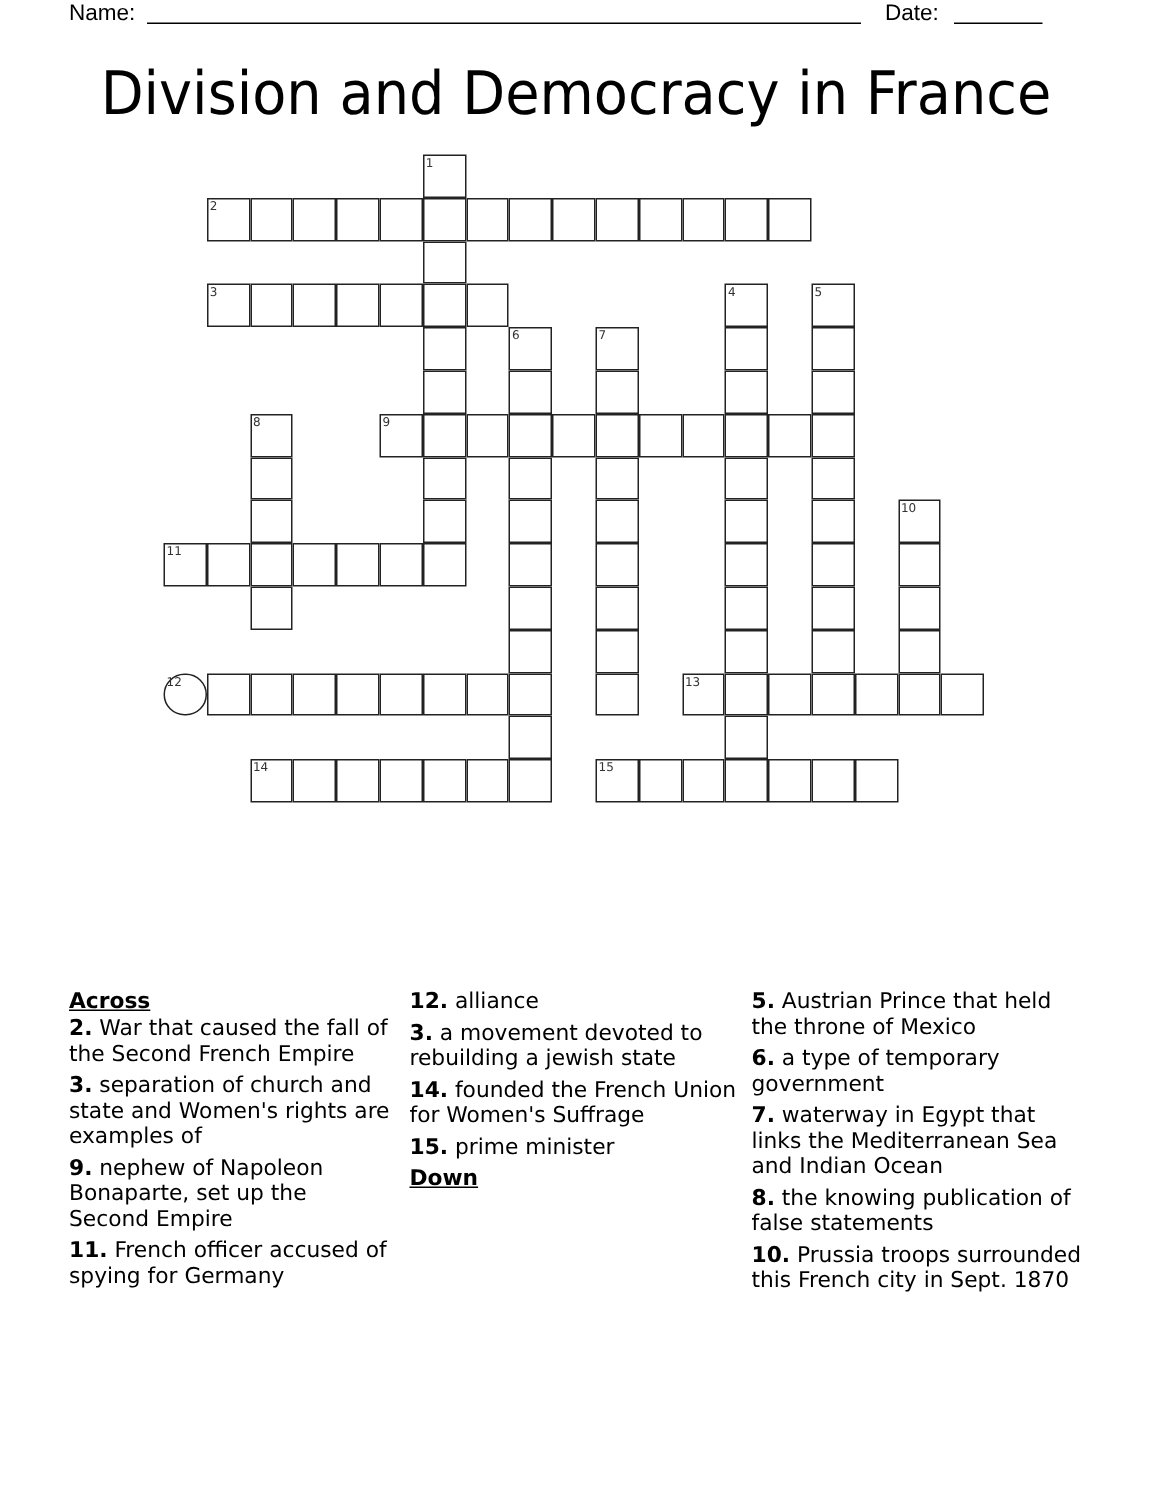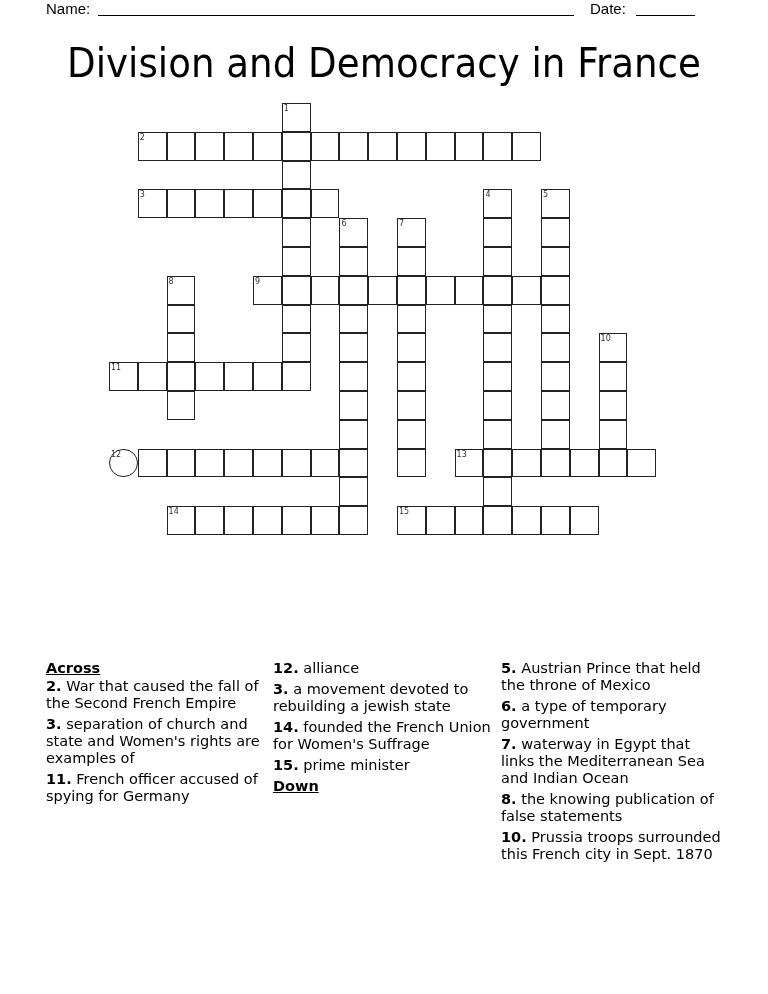--- a/index.html
+++ b/index.html
@@ -179,20 +179,21 @@
     <div class="cell" style="left: 454.6px; top: 506.2px;"></div>
     <div class="cell" style="left: 512.2px; top: 506.2px;"></div>
     <div class="cell" style="left: 541px; top: 506.2px;"></div>
     <div class="cell" style="left: 569.8px; top: 506.2px;"></div>
   </div>
 
 <div class="clues col1">
   <div class="heading">Across</div>
   <div class="clue"><b>2.</b> <span>War that caused the fall of the Second French Empire</span></div>
   <div class="clue"><b>3.</b> <span>separation of church and state and Women's rights are examples of</span></div>
+  <div class="clue"><b>9.</b> <span>nephew of Napoleon Bonaparte, set up the Second Empire</span></div>
   <div class="clue"><b>11.</b> <span>French officer accused of spying for Germany</span></div>
 </div>
 
 <div class="clues col2">
   <div class="clue"><b>12.</b> <span>alliance</span></div>
   <div class="clue"><b>3.</b> <span>a movement devoted to rebuilding a jewish state</span></div>
   <div class="clue"><b>14.</b> <span>founded the French Union for Women's Suffrage</span></div>
   <div class="clue"><b>15.</b> <span>prime minister</span></div>
   <div class="heading">Down</div>
 </div>

